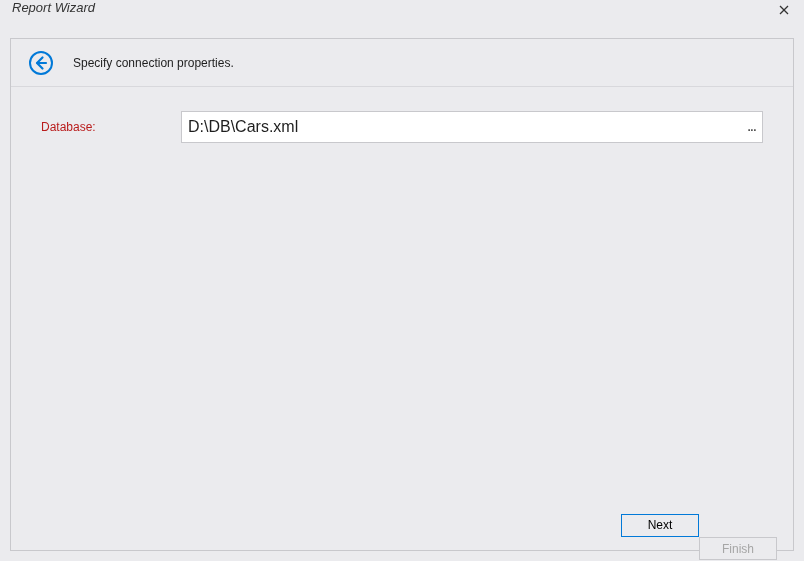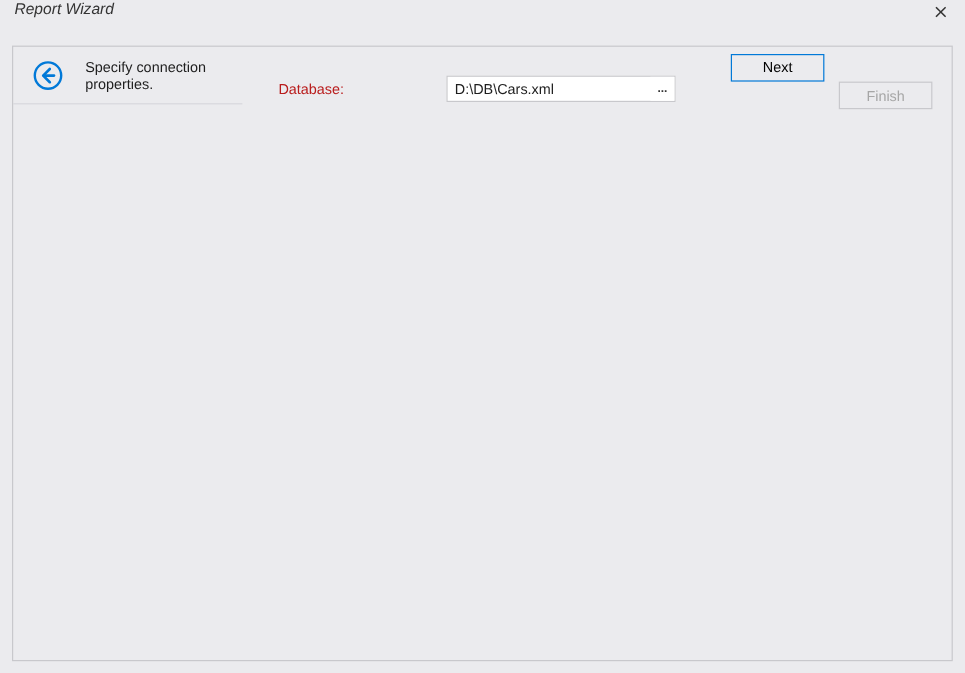--- a/index.html
+++ b/index.html
@@ -39,21 +39,21 @@
       font-size: 14px;
       line-height: 1;
       color: #333;
     }
     .content-frame {
       margin: 6px 10px 10px 10px;
       border: 1px solid #c8c8cc;
       background: #ebebee;
       flex: 1;
       display: flex;
-      flex-direction: row;
+      flex-direction: column;
     }
     .header-row {
       height: 48px;
       display: flex;
       align-items: center;
       padding: 0 16px;
       border-bottom: 1px solid #d8d8dc;
     }
     .back-icon {
       width: 28px;
@@ -82,26 +82,26 @@
       color: #b91c1c;
     }
     .field-input-wrap {
       flex: 1;
       position: relative;
       display: flex;
       align-items: stretch;
     }
     .field-input {
       flex: 1;
-      height: 22px;
+      height: 32px;
       border: 1px solid #c8c8cc;
       background: #fff;
       padding: 0 28px 0 6px;
       font-family: inherit;
-      font-size: 12px;
+      font-size: 16px;
       color: #1e1e1e;
       outline: none;
     }
     .ellipsis-btn {
       position: absolute;
       right: 1px;
       top: 1px;
       bottom: 1px;
       width: 20px;
       background: #fff;
@@ -113,21 +113,21 @@
       letter-spacing: 0px;
       color: #333;
       font-size: 10px;
     }
     .footer-row {
       height: 42px;
       display: flex;
       align-items: center;
       justify-content: flex-end;
       padding: 0 16px 8px 16px;
-      gap: 12px;
+      gap: 0;
     }
     .btn {
       width: 78px;
       height: 23px;
       border: 1px solid #c8c8cc;
       background: #ebebee;
       font-family: inherit;
       font-size: 12px;
       cursor: pointer;
       display: flex;

